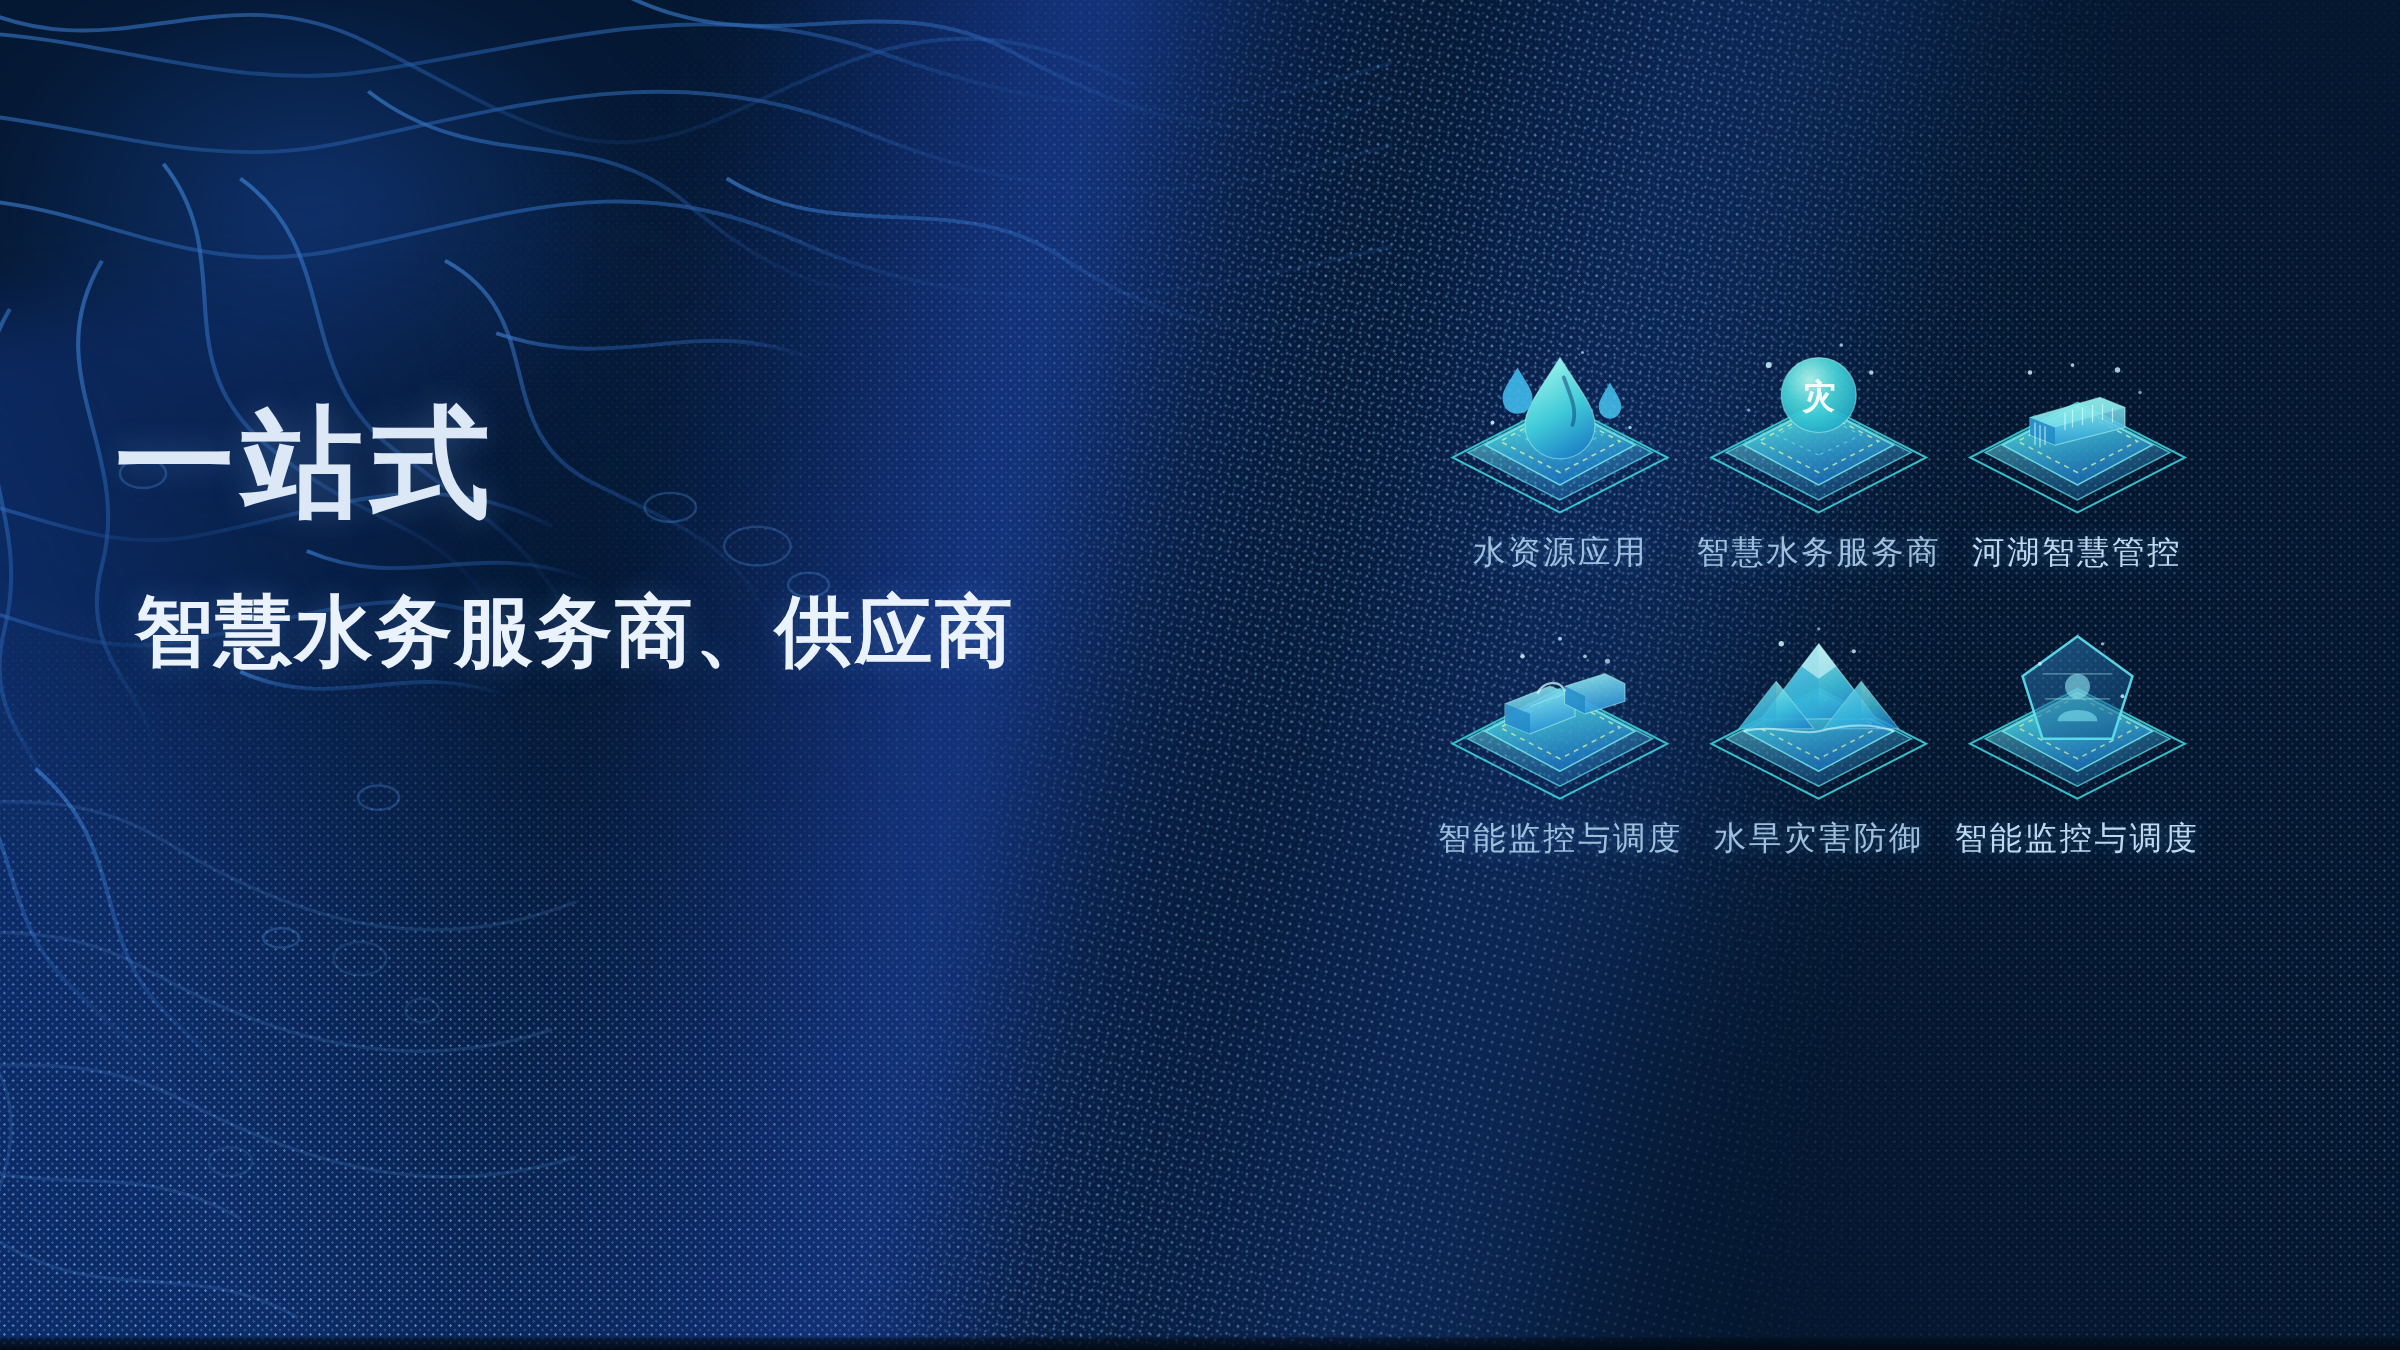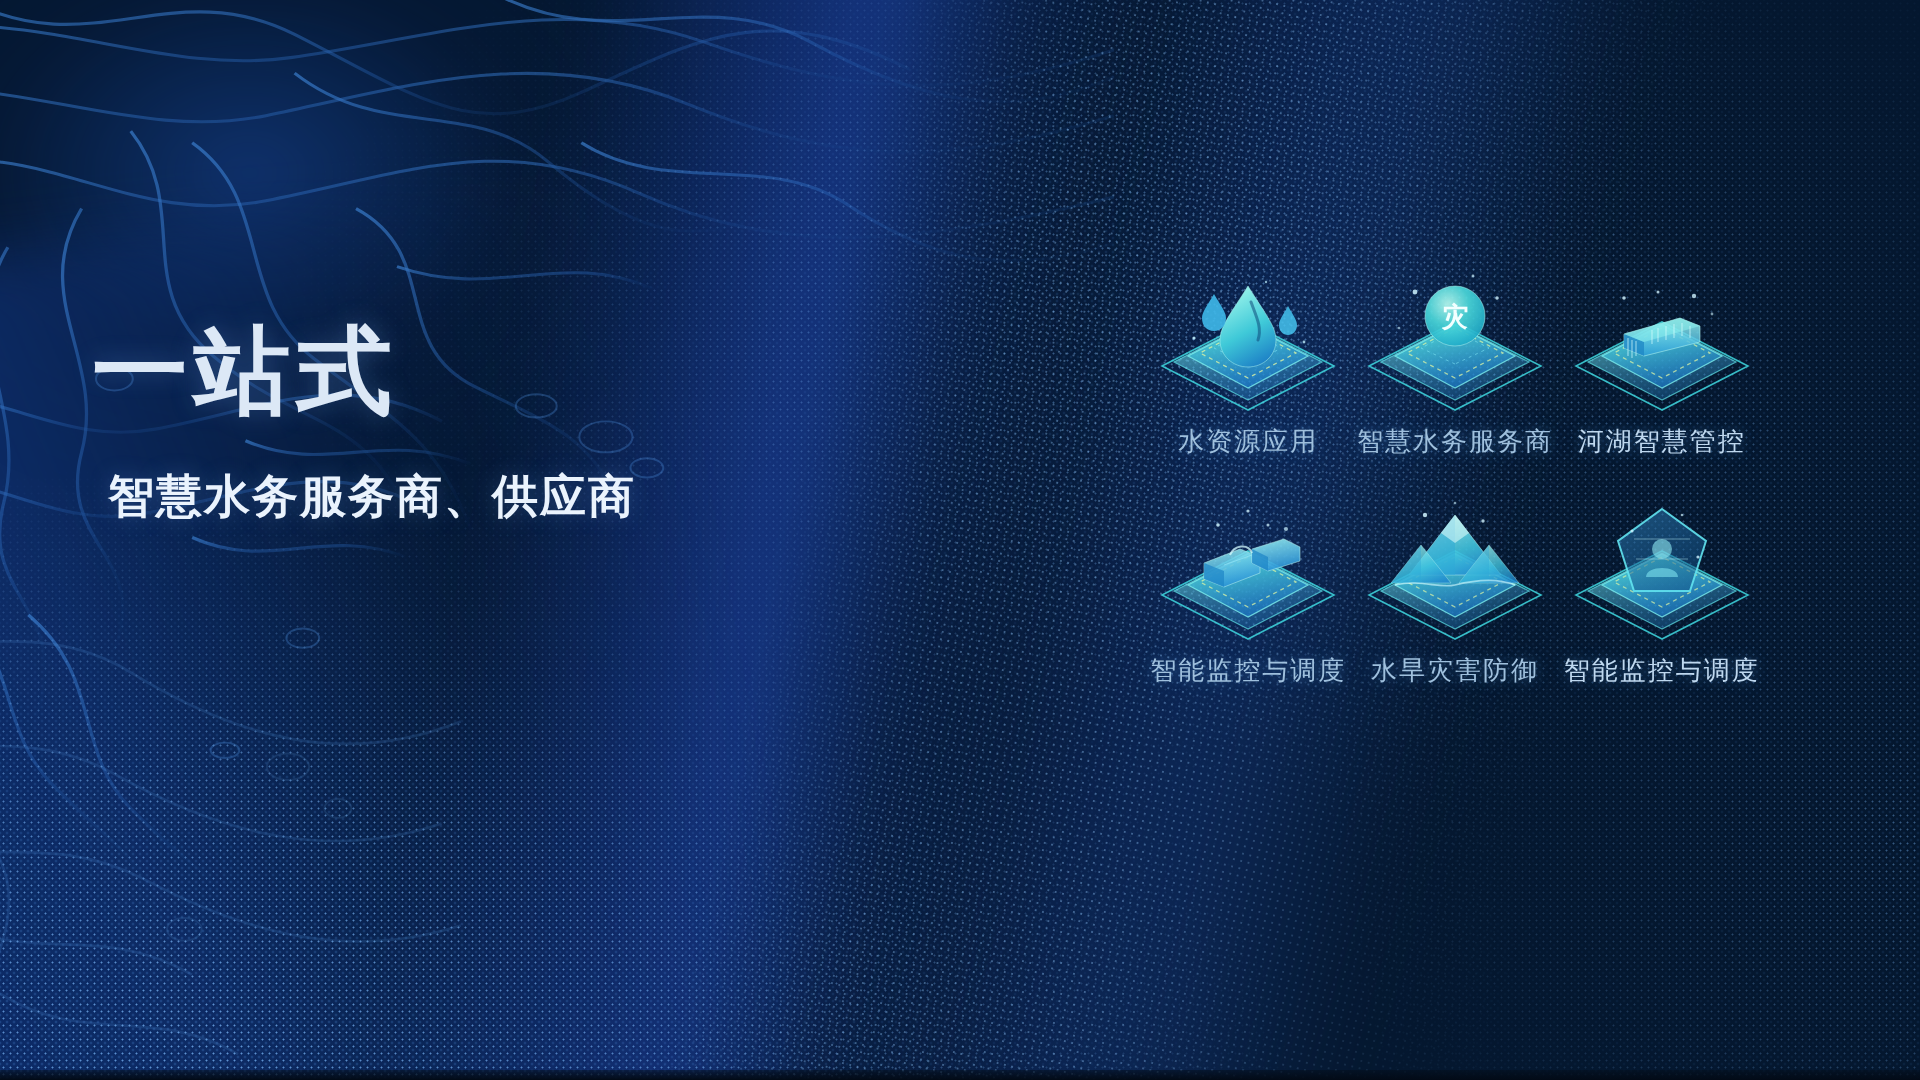--- a/index.html
+++ b/index.html
@@ -101,21 +101,21 @@
     position:absolute;left:92px;top:322px;
     color:#dce8f6;
     font-size:96px;line-height:1.02;font-weight:bold;
     letter-spacing:6px;
     text-shadow:0 0 26px rgba(120,180,255,0.30);
     white-space:nowrap;
   }
   .subhead{
     position:absolute;left:108px;top:470px;
     color:#eaf3fd;
-    font-size:46px;line-height:1.15;font-weight:bold;
+    font-size:62px;line-height:1.15;font-weight:bold;
     letter-spacing:2px;
     text-shadow:0 0 22px rgba(120,180,255,0.25);
     white-space:nowrap;
   }
 
   
   .grid{
     position:absolute;left:1145px;top:268px;
     width:620px;
     display:grid;

